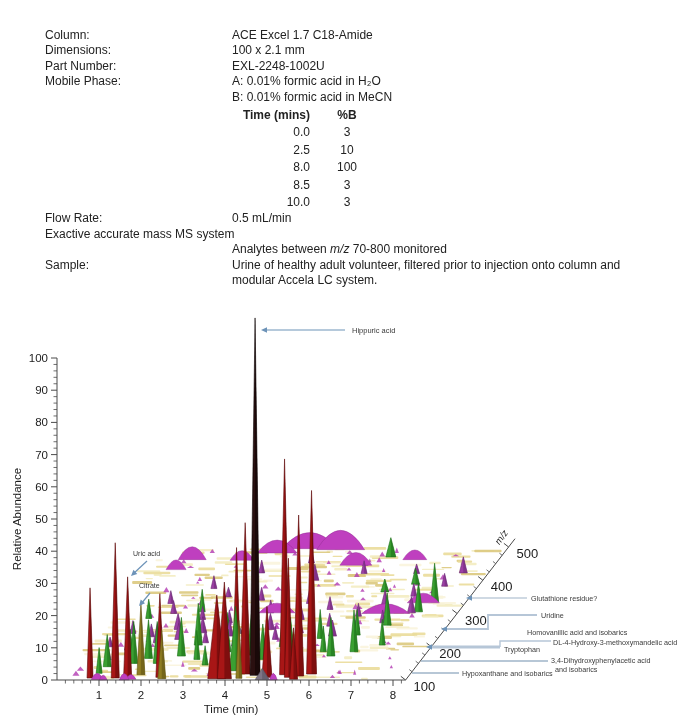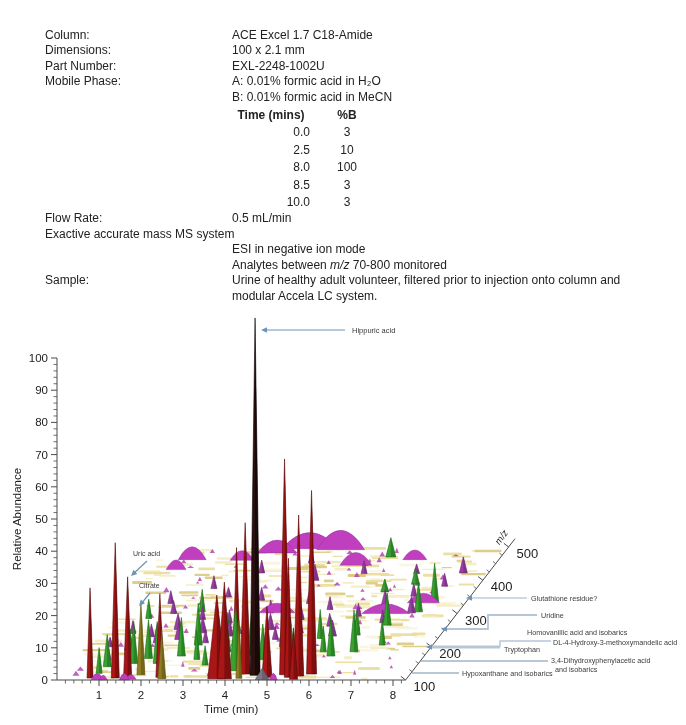--- a/index.html
+++ b/index.html
@@ -5,21 +5,21 @@
   html,body{margin:0;padding:0;}
   body{width:686px;height:725px;background:#ffffff;position:relative;overflow:hidden;
        font-family:"Liberation Sans",sans-serif;color:#222;}
   .info{position:absolute;left:45px;top:5px;width:632px;font-size:12px;line-height:15.4px;margin-top:23px;}
   .irow{display:flex;}
   .irow .lbl{width:187px;flex:none;}
   .irow .val{flex:1;}
   .gtable{margin-left:187px;margin-top:2px;}
   .grow{display:flex;line-height:17.4px;}
   .gc1{width:78px;text-align:right;}
-  .grow.ghead .gc1{text-align:center;font-weight:bold;}
+  .grow.ghead .gc1{text-align:right;font-weight:bold;}
   .gc2{width:46px;margin-left:14px;text-align:center;}
   .grow.ghead .gc2{font-weight:bold;}
   .it{font-style:italic;}
   #chart{position:absolute;left:0;top:300px;}
 </style>
 </head>
 <body>
 
 <div class="info">
   <div class="irow">
@@ -69,24 +69,20 @@
       <span class="gc2">3</span>
     </div>
   </div>
 
   <div class="irow">
     <span class="lbl">Flow Rate:</span>
     <span class="val">0.5 mL/min</span>
   </div>
   <div class="irow">
     <span class="val">Exactive accurate mass MS system</span>
-  </div>
-  <div class="irow">
-    <span class="lbl"></span>
-    <span class="val">ESI in negative ion mode</span>
   </div>
   <div class="irow">
     <span class="lbl"></span>
     <span class="val"><span>Analytes between </span><span class="it">m/z</span><span> 70-800 monitored</span></span>
   </div>
   <div class="irow">
     <span class="lbl">Sample:</span>
     <span class="val">Urine of healthy adult volunteer, filtered prior to injection onto column and</span>
   </div>
   <div class="irow">

